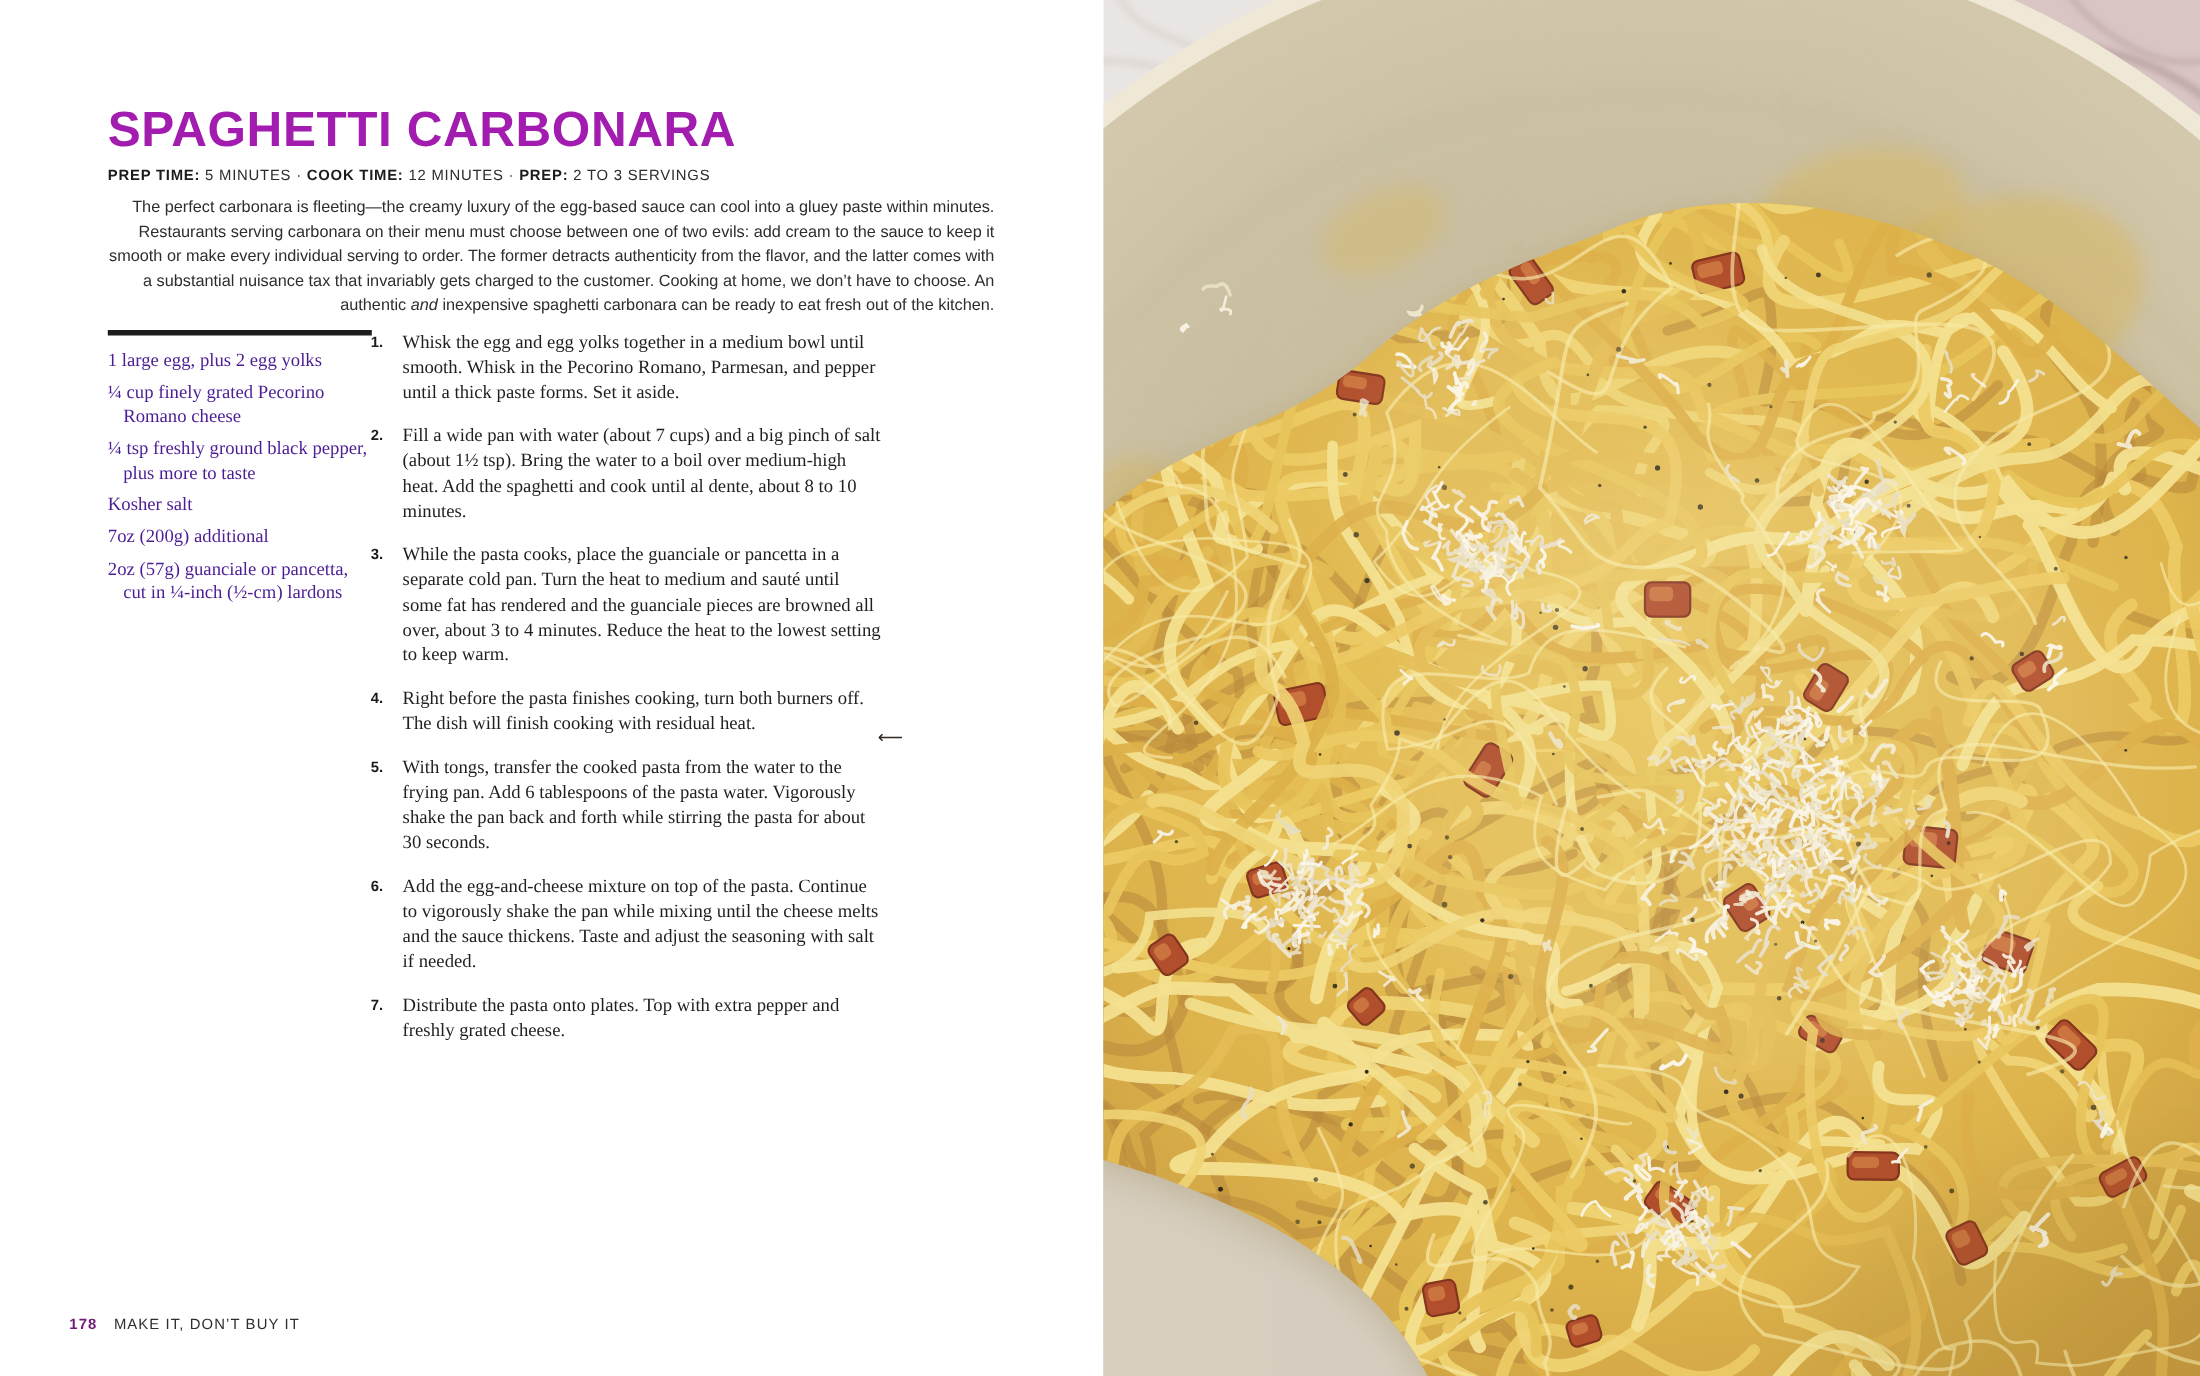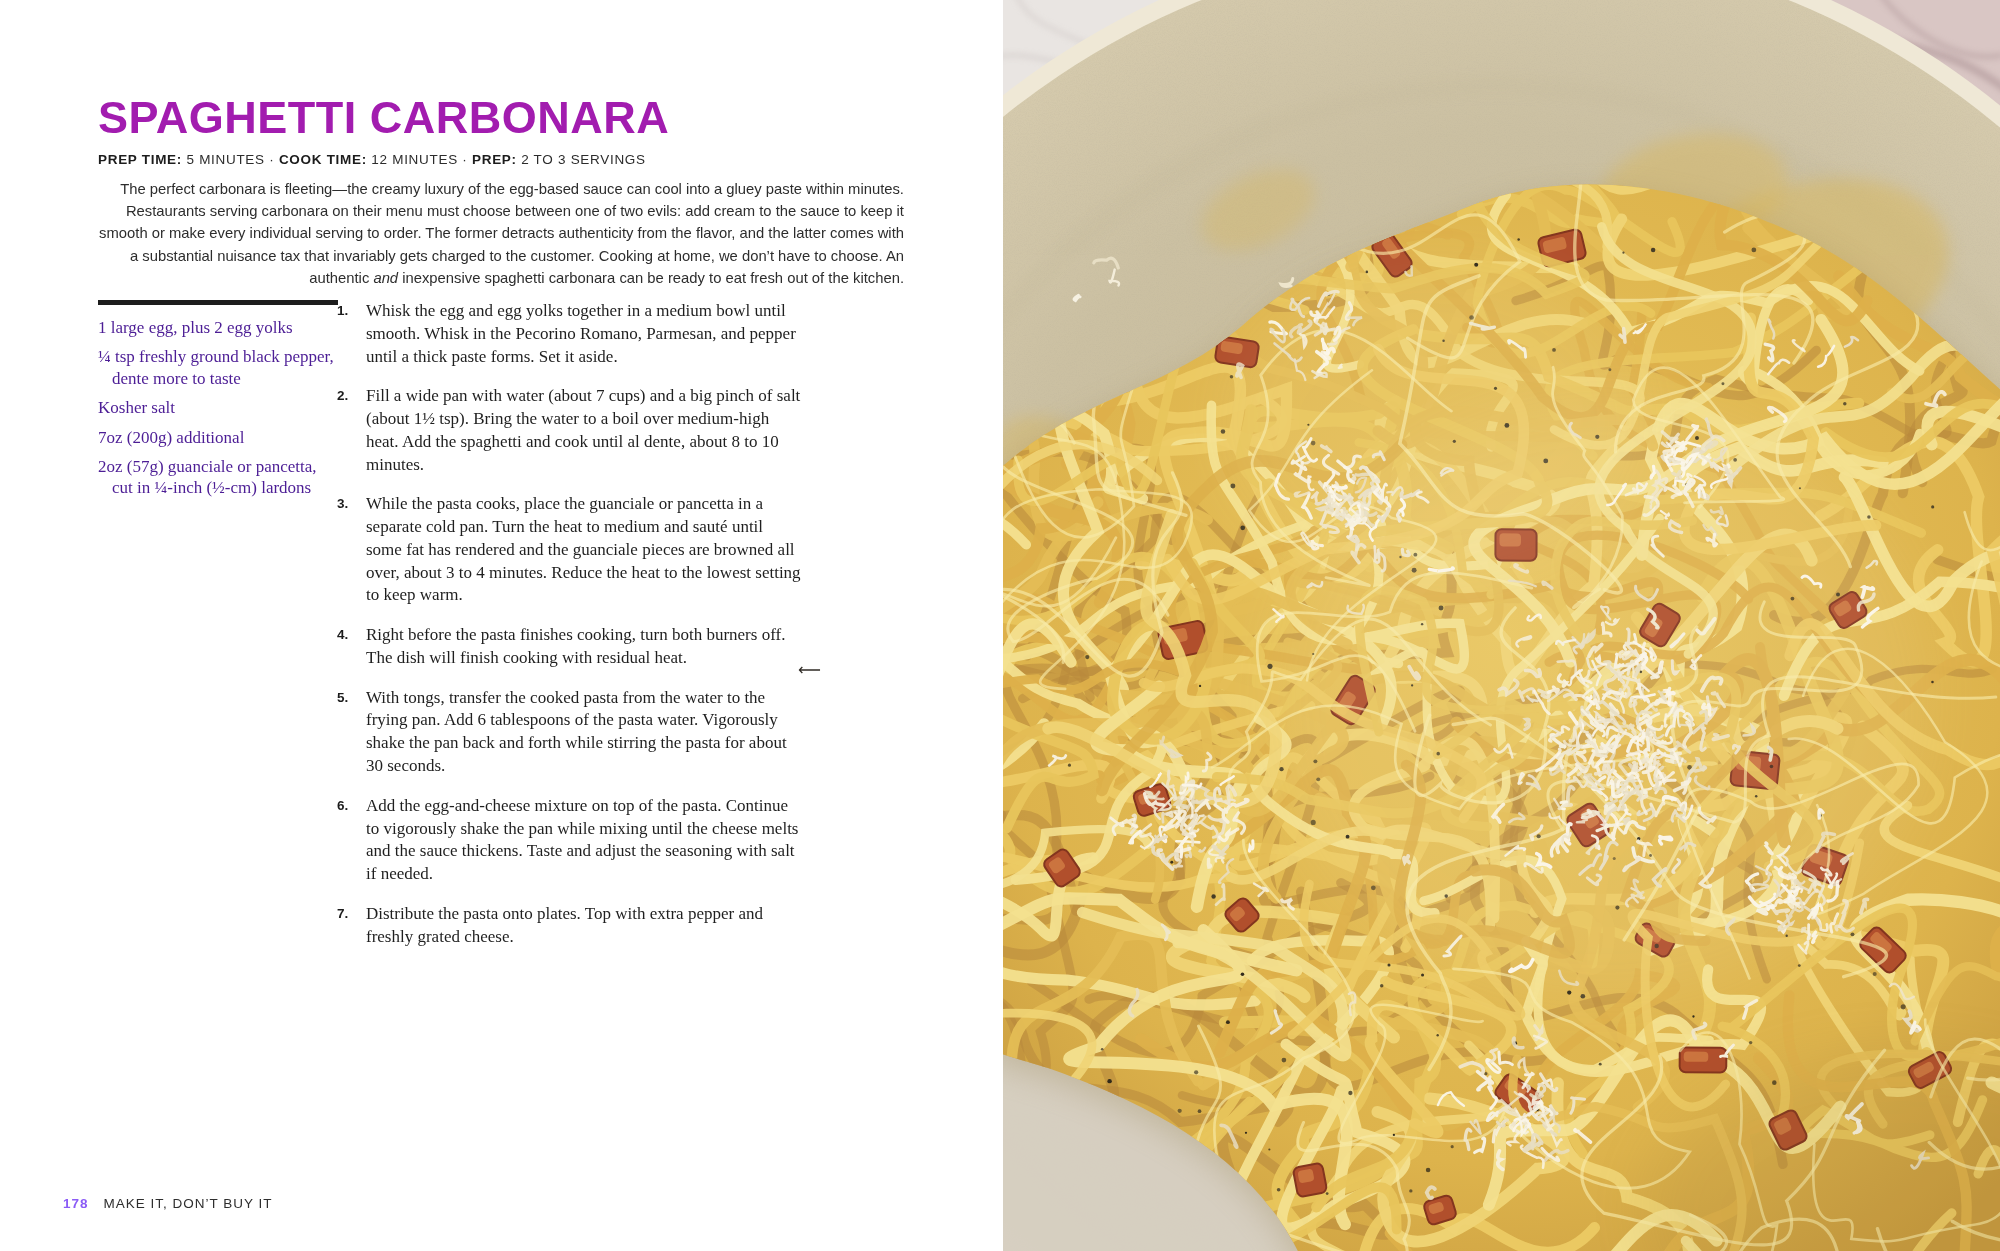--- a/index.html
+++ b/index.html
@@ -23,40 +23,41 @@
   .steps{position:absolute;left:337px;top:300px;width:466px;}
   .step{display:flex;margin-bottom:17px;}
   .step .num{flex:0 0 29px;font-weight:bold;font-size:13.5px;color:#1c1c1c;padding-top:3px;}
   .step .txt{flex:1;font-family:"Liberation Serif",serif;font-size:17px;line-height:1.34;color:#1f1f1f;}
   .margin-note{position:absolute;left:798px;top:664px;width:118px;color:#2f2a24;}
   .margin-note .arrow{position:absolute;left:0;top:-4px;font-size:16px;}
   .margin-note .note-text{display:block;margin-left:22px;width:92px;
         font-size:11px;line-height:1.45;font-style:italic;font-family:"DejaVu Sans",sans-serif;}
   .footer{position:absolute;left:63px;top:1196px;font-size:13.5px;letter-spacing:1px;color:#2e2e2e;
           white-space:nowrap;}
-  .footer .pagenum{font-weight:bold;margin-right:15px;color:#8b5cf6;}
+  .footer .pagenum{font-weight:bold;margin-right:15px;color:#701a75;}
   
   .page-right{position:absolute;left:1003px;top:0;width:997px;height:1251px;overflow:hidden;}
   .page-right svg{display:block;}
 </style>
 </head>
 <body>
 
 <div class="spread">
 
   <div class="page-left">
     <h1 class="title">SPAGHETTI CARBONARA</h1>
 
     <div class="meta" id="meta"><span class="mlabel">PREP TIME: </span><span>5 MINUTES</span><span class="msep"> · </span><span class="mlabel">COOK TIME: </span><span>12 MINUTES</span><span class="msep"> · </span><span class="mlabel">PREP: </span><span>2 TO 3 SERVINGS</span></div>
 
     <p class="intro"><span>The perfect carbonara is fleeting—the creamy luxury of the egg-based sauce can cool into a gluey paste within minutes. Restaurants serving carbonara on their menu must choose between one of two evils: add cream to the sauce to keep it smooth or make every individual serving to order. The former detracts authenticity from the flavor, and the latter comes with a substantial nuisance tax that invariably gets charged to the customer. Cooking at home, we don’t have to choose. An authentic </span><em>and</em><span> inexpensive spaghetti carbonara can be ready to eat fresh out of the kitchen.</span></p>
 
     <ul class="ingredients" id="ingredients">
         <li>1 large egg, plus 2 egg yolks</li>
-        <li>¼ tsp freshly ground black pepper, dente more to taste</li>
+        <li>¼ cup finely grated Pecorino Romano cheese</li>
+        <li>¼ tsp freshly ground black pepper, plus more to taste</li>
         <li>Kosher salt</li>
         <li>7oz (200g) additional</li>
         <li>2oz (57g) guanciale or pancetta, cut in ¼-inch (½-cm) lardons</li>
       </ul>
 
     <div class="steps" id="steps">
         <div class="step">
           <span class="num">1.</span>
           <span class="txt">Whisk the egg and egg yolks together in a medium bowl until smooth. Whisk in the Pecorino Romano, Parmesan, and pepper until a thick paste forms. Set it aside.</span>
         </div>

